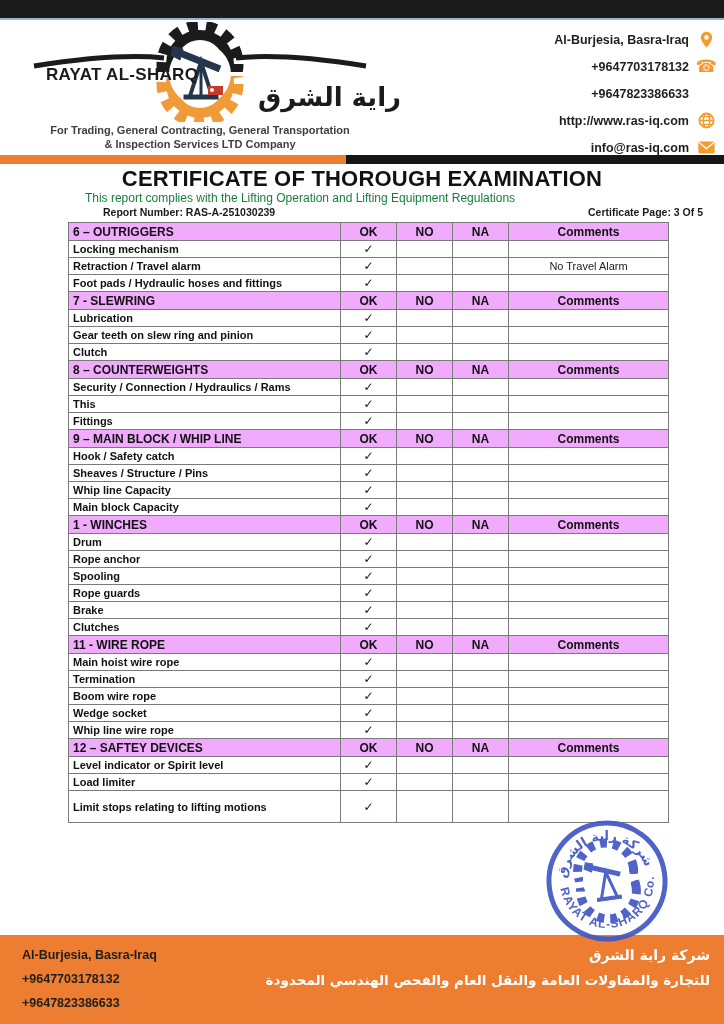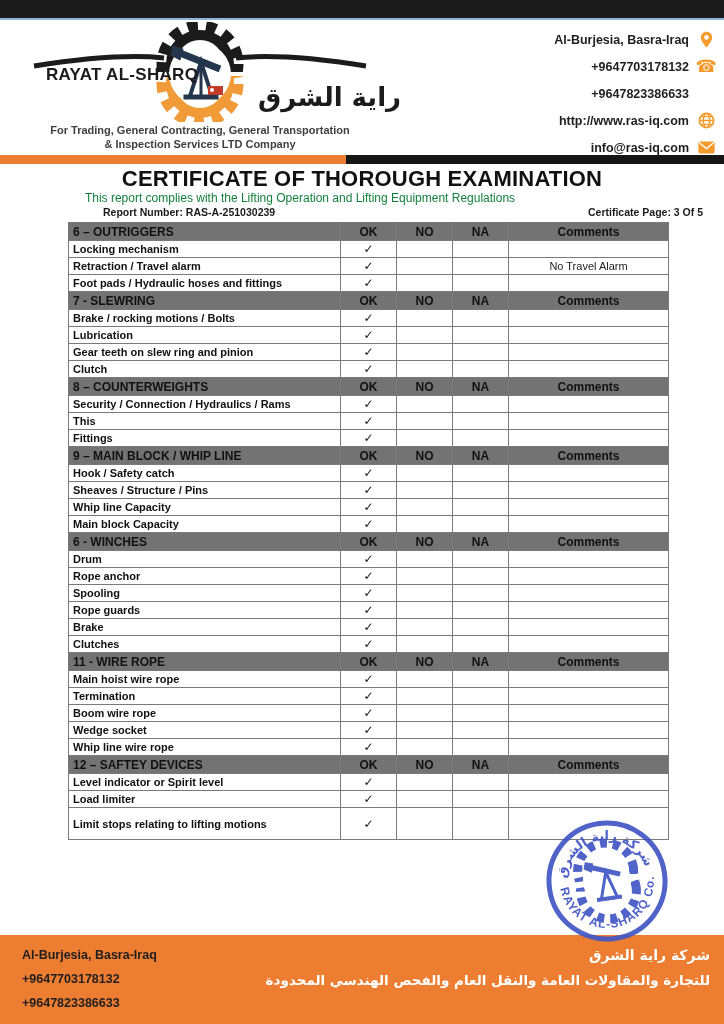--- a/index.html
+++ b/index.html
@@ -43,21 +43,21 @@
                   font-size:12px; color:#15803d; }
   .report-line { position:absolute; left:68px; top:206px; width:600px; display:flex; justify-content:space-between;
                  font-size:10.5px; color:#1a1a1a;margin-left:35px; }
   .report-line .lbl { font-weight:600; }
   .report-line .val { font-weight:800; }
 
   
   table.insp { position:absolute; left:68px; top:222px; width:600px; border-collapse:collapse;
                table-layout:fixed; }
   table.insp td { border:1px solid #7a7a7a; height:17px; padding:0 4px; font-size:11px; overflow:hidden; }
-  tr.section-row td { background:#737373; font-weight:700; color:#111; font-size:12px; height:18px; }
+  tr.section-row td { background:#f0abfc; font-weight:700; color:#111; font-size:12px; height:18px; }
   td.item-label { font-weight:700; color:#111; padding-left:8px; }
   td.mark-cell { text-align:center; }
   td.section-head { text-align:center; }
   .check { font-family:"DejaVu Sans", sans-serif; font-size:12px; font-weight:700; color:#111; }
   td.comment-cell { text-align:center; font-size:10px; font-weight:400; color:#222; }
   tr.last-row td { height:32px; }
 
   
   .stamp { position:absolute; left:544px; top:818px; width:126px; height:126px; transform:rotate(-8deg); opacity:.92; z-index:5; }
 
@@ -220,27 +220,20 @@
           <td class="comment-cell"></td>
         </tr>
         <tr class="section-row">
           <td class="section-title">7 - SLEWRING</td>
           <td class="section-head">OK</td>
           <td class="section-head">NO</td>
           <td class="section-head">NA</td>
           <td class="section-head">Comments</td>
         </tr>
         <tr>
-          <td class="item-label">Brake / rocking motions / Bolts</td>
-          <td class="mark-cell"><span class="check">✓</span></td>
-          <td class="mark-cell"></td>
-          <td class="mark-cell"></td>
-          <td class="comment-cell"></td>
-        </tr>
-        <tr>
           <td class="item-label">Lubrication</td>
           <td class="mark-cell"><span class="check">✓</span></td>
           <td class="mark-cell"></td>
           <td class="mark-cell"></td>
           <td class="comment-cell"></td>
         </tr>
         <tr>
           <td class="item-label">Gear teeth on slew ring and pinion</td>
           <td class="mark-cell"><span class="check">✓</span></td>
           <td class="mark-cell"></td>
@@ -311,21 +304,21 @@
           <td class="comment-cell"></td>
         </tr>
         <tr>
           <td class="item-label">Main block Capacity</td>
           <td class="mark-cell"><span class="check">✓</span></td>
           <td class="mark-cell"></td>
           <td class="mark-cell"></td>
           <td class="comment-cell"></td>
         </tr>
         <tr class="section-row">
-          <td class="section-title">6 - WINCHES</td>
+          <td class="section-title">1 - WINCHES</td>
           <td class="section-head">OK</td>
           <td class="section-head">NO</td>
           <td class="section-head">NA</td>
           <td class="section-head">Comments</td>
         </tr>
         <tr>
           <td class="item-label">Drum</td>
           <td class="mark-cell"><span class="check">✓</span></td>
           <td class="mark-cell"></td>
           <td class="mark-cell"></td>

